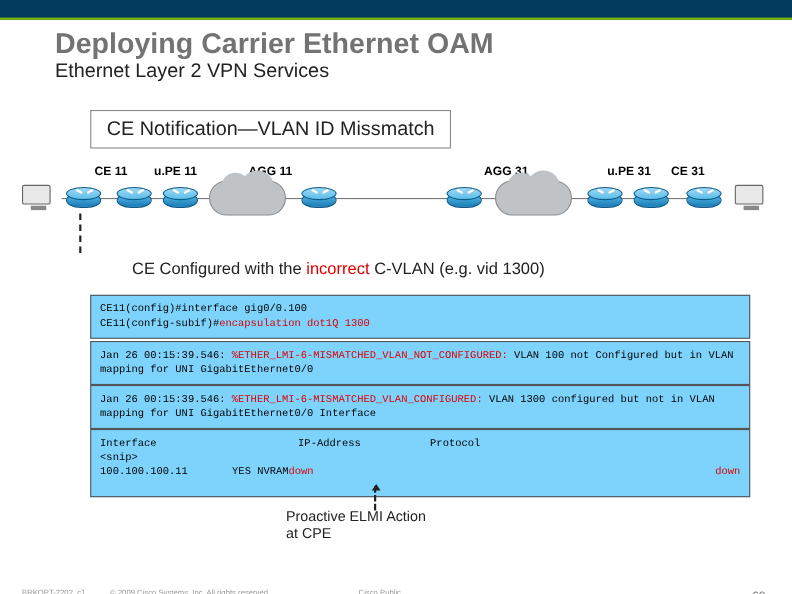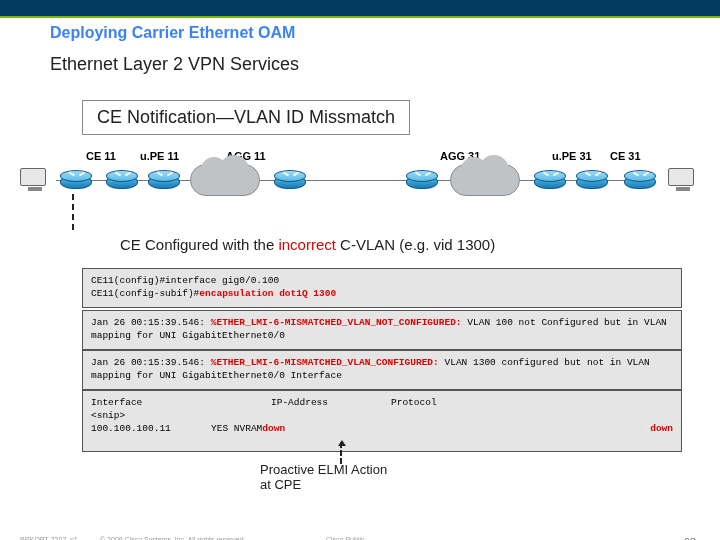--- a/index.html
+++ b/index.html
@@ -1,18 +1,18 @@
 <!DOCTYPE html>
 <html><head>
 <meta charset="utf-8">
 <style>
 *{box-sizing:border-box;margin:0;padding:0}
 body{width:720px;height:540px;font-family:Arial,sans-serif;background:#fff;position:relative;overflow:hidden}
 .header-bar{position:absolute;top:0;left:0;right:0;height:18px;background:#003a5d;border-bottom:2px solid #7ab800}
-.title{position:absolute;top:24px;left:50px;font-size:16px;font-weight:bold;color:#3b82f6}
+.title{position:absolute;top:24px;left:50px;font-size:26px;font-weight:bold;color:#737373}
 .subtitle{position:absolute;top:54px;left:50px;font-size:18px;color:#222}
 .badge{position:absolute;top:100px;left:82px;background:#fff;border:1px solid #888;padding:6px 14px;font-size:18px;color:#222}
 .net-row{position:absolute;top:150px;left:50px;right:50px;height:60px}
 .net-label{position:absolute;top:0;font-size:11px;font-weight:bold;color:#000}
 .l-ce11{left:36px}.l-upe11{left:90px}.l-agg11{left:176px}.l-agg31{left:390px}.l-upe31{left:502px}.l-ce31{left:560px}
 .router{position:absolute;top:20px;width:32px;height:24px}
 .router-body{width:32px;height:14px;background:linear-gradient(#5bbde8,#1a7bb8);border-radius:50%/60%;border:1px solid #0a5a8a;position:absolute;top:5px}
 .router-top{width:32px;height:12px;background:linear-gradient(#9dd8f5,#5bbde8);border-radius:50%;border:1px solid #0a5a8a;position:absolute;top:0}
 .arrows{position:absolute;top:2px;left:8px;width:16px;height:8px}
 .arrows::before,.arrows::after{content:"";position:absolute;width:6px;height:2px;background:#fff}
@@ -26,23 +26,23 @@
 .pc{position:absolute;top:18px;width:30px;height:26px}
 .pc-screen{width:26px;height:18px;border:1px solid #666;background:#e8e8e8;border-radius:2px}
 .pc-base{width:14px;height:4px;background:#888;margin:1px auto 0}
 .pc1{left:-30px}.pc2{left:618px}
 .wire{position:absolute;top:30px;height:1px;background:#777}
 .w1{left:6px;width:580px}
 .dashline{position:absolute;border-left:2px dashed #222;height:36px}
 .d1{top:44px;left:22px}
 .config-text{position:absolute;top:236px;left:120px;right:50px;font-size:15px;color:#222}
 .config-text .bad{color:#d00}
-.termbox{position:absolute;left:82px;right:38px;border:1px solid #555;background:#e5e5e5;font-family:"Courier New",monospace;font-size:9.5px;padding:6px 8px;line-height:1.35}
+.termbox{position:absolute;left:82px;right:38px;border:1px solid #555;background:#7dd3fc;font-family:"Courier New",monospace;font-size:9.5px;padding:6px 8px;line-height:1.35}
 .t1{top:268px}.t2{top:310px}.t3{top:350px}.t4{top:390px;height:62px}
-.termbox b{color:#d00;font-weight:bold}
+.termbox b{color:#d00;font-weight:normal}
 .termbox .k{color:#000;font-weight:bold}
 .elmi{position:absolute;top:462px;left:260px;font-size:13px;color:#222;width:180px}
 .footer{position:absolute;bottom:4px;left:0;right:0;font-size:7px;color:#999}
 .footer .fl{position:absolute;left:20px}
 .footer .fm{position:absolute;left:100px}
 .footer .fc{position:absolute;left:326px}
 .footer .fr{position:absolute;right:24px;color:#777;font-size:11px}
 .dash-up{position:absolute;top:442px;left:340px;border-left:2px dashed #222;height:22px}
 .dash-up::after{content:"";position:absolute;top:-6px;left:-4px;border:4px solid transparent;border-bottom:6px solid #222}
 </style>

